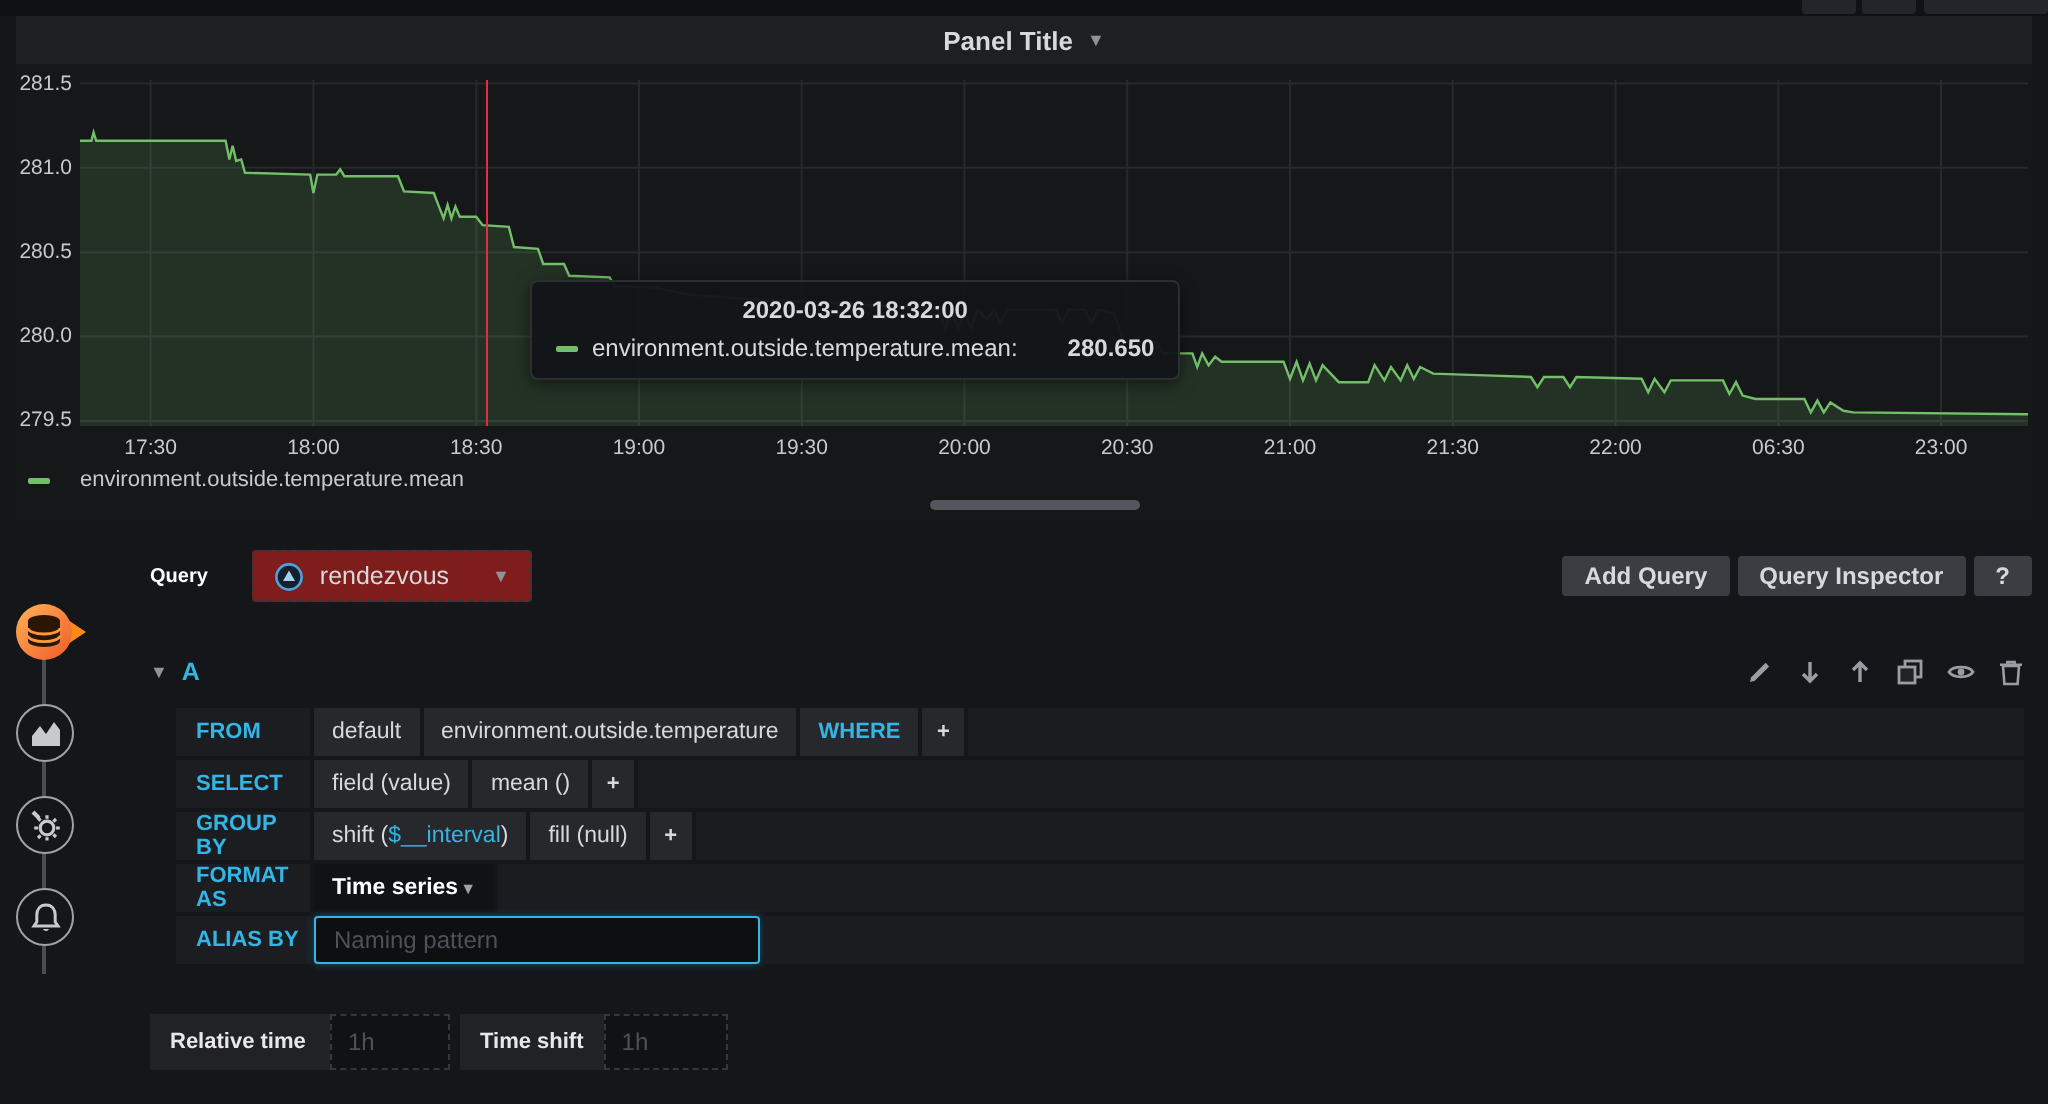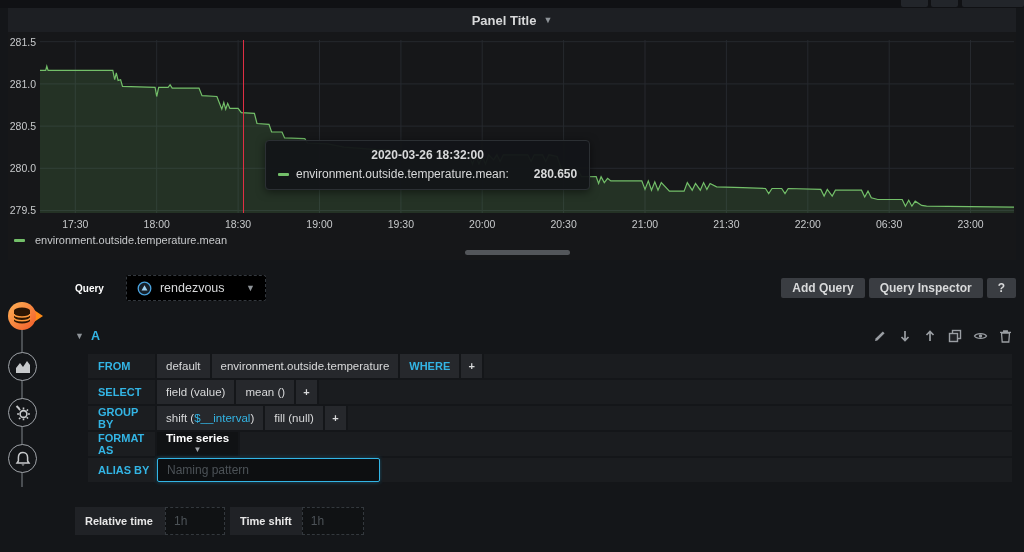--- a/index.html
+++ b/index.html
@@ -16,21 +16,21 @@
     position:absolute; left:8px; right:8px; top:8px; height:24px;
     background:#1d1f23; display:flex; align-items:center; justify-content:center;
     font-size:13px; font-weight:600; color:#d8d9da; gap:7px;
   }
   .panel-header .caret { color:#8e9398; font-size:9px; }
   
   .graph-section { position:absolute; left:8px; right:8px; top:32px; height:228px; background:#161719; }
   .chart-svg { position:absolute; left:32px; top:8px; width:974px; height:173px; overflow:hidden; }
   .ytick { position:absolute; left:0; width:28px; text-align:right; font-size:10.5px; color:#c7c9cb; }
   .xtick { position:absolute; top:186px; width:50px; text-align:center; font-size:10.5px; color:#c7c9cb; }
-  .legend { position:absolute; left:6px; top:202px; display:flex; align-items:center; gap:10px; font-size:11px; color:#c7c9cb; }
+  .legend { position:absolute; left:6px; top:202px; display:flex; align-items:center; gap:15px; font-size:11px; color:#c7c9cb; }
   .swatch { display:inline-block; width:11px; height:3px; background:#73bf69; border-radius:1px; }
   
   .gtooltip {
     position:absolute; left:257px; top:108px; padding:7px 12px 8px 12px;
     background:rgba(19,21,24,0.96); border:1px solid #2b2f33; border-radius:4px;
     font-size:12px; color:#d8d9da; white-space:nowrap; box-shadow:0 2px 8px rgba(0,0,0,0.5);
   }
   .gtooltip .ts { text-align:center; font-weight:700; margin-bottom:5px; }
   .gtooltip .row { display:flex; align-items:center; gap:7px; }
   .gtooltip .val { font-weight:700; margin-left:18px; }
@@ -42,42 +42,42 @@
   .sidebar { position:absolute; left:0; top:0; width:55px; height:290px; }
   .side-line { position:absolute; left:21px; top:40px; height:185px; width:1.5px; background:#4a4e52; }
   .side-icon { position:absolute; left:8px; width:29px; height:29px; border:1.5px solid #9fa3a8; border-radius:50%;
     display:flex; align-items:center; justify-content:center; background:#141619; }
   .side-icon.active { left:5px; width:40px; height:36px; border:none; border-radius:0; background:transparent; }
   
   .card { position:absolute; left:55px; top:0; right:8px; }
   .qheader { display:flex; align-items:center; margin-top:12px; height:28px; }
   .qtitle { font-size:10px; font-weight:700; color:#fff; margin-left:20px; }
   .ds-select { margin-left:22px; display:flex; align-items:center; gap:8px; height:26px; padding:0 10px;
-    background:#000000; border:1px dashed #33383e; border-radius:2px; min-width:140px; font-size:12.5px; color:#d8d9da; }
+    background:#7f1d1d; border:1px dashed #33383e; border-radius:2px; min-width:140px; font-size:12.5px; color:#d8d9da; }
   .ds-select .caret { margin-left:auto; color:#8e9398; font-size:9px; }
   .qheader .spacer { flex:1; }
   .btn { height:20px; padding:0 11px; margin-left:4px; background:#3a3d42; border:none; border-radius:2px;
     color:#d8d9da; font-size:12px; font-weight:600; font-family:inherit; cursor:pointer; }
   
   .refrow { display:flex; align-items:center; margin-top:24px; height:20px; padding-left:20px; }
   .refrow .caret { color:#8e9398; font-size:9px; margin-right:7px; }
   .refid { color:#33b5e5; font-weight:700; font-size:12.5px; }
   .refrow .spacer { flex:1; }
   .rowicons { display:flex; align-items:center; gap:11px; margin-right:4px; }
   .rowicons svg { display:block; cursor:pointer; }
   
   .qrows { margin-top:8px; margin-left:33px; margin-right:4px; }
   .qrow { display:flex; height:24px; margin-bottom:2px; }
   .cell { display:flex; align-items:center; font-size:11px; }
   .kw { width:67px; background:#1b1d20; color:#33b5e5; font-weight:700; padding-left:10px; margin-right:2px; }
   .seg { background:#26282c; color:#d8d9da; padding:0 9px; margin-right:2px; font-size:11.5px; cursor:pointer; }
   .kwseg { background:#26282c; color:#33b5e5; font-weight:700; padding:11px 9px; margin-right:2px; cursor:pointer; }
   .plus { background:#26282c; color:#d8d9da; font-weight:700; width:21px; justify-content:center; margin-right:2px; cursor:pointer; }
   .filler { flex:1; background:#1a1c1f; }
-  .dropdown { background:#101214; color:#fff; font-weight:600; padding:0 9px; margin-right:2px; gap:1px; cursor:pointer; font-size:11.5px;flex-direction:column; }
+  .dropdown { background:#101214; color:#fff; font-weight:600; padding:0 9px; margin-right:2px; gap:1px; cursor:pointer; font-size:11.5px; }
   .dropdown .caret { color:#9fa3a8; font-size:8px; }
   .alias-input { width:223px; height:24px; background:#0d0f11; border:1px solid #33b5e5; border-radius:2px;
     box-shadow:0 0 4px rgba(51,181,229,0.4); color:#4d7c0f; font-size:12px; padding:0 9px; font-family:inherit; }
   .alias-input::placeholder { color:#4c5257; }
   .cyanvar { color:#33b5e5; }
   
   .options { display:flex; align-items:center; margin-top:25px; margin-left:20px; gap:5px; }
   .opt-group { display:flex; align-items:center; }
   .opt-label { height:28px; display:flex; align-items:center; gap:6px; background:#202226; color:#e8e8e8;
     font-size:11px; font-weight:700; padding:0 10px; }

